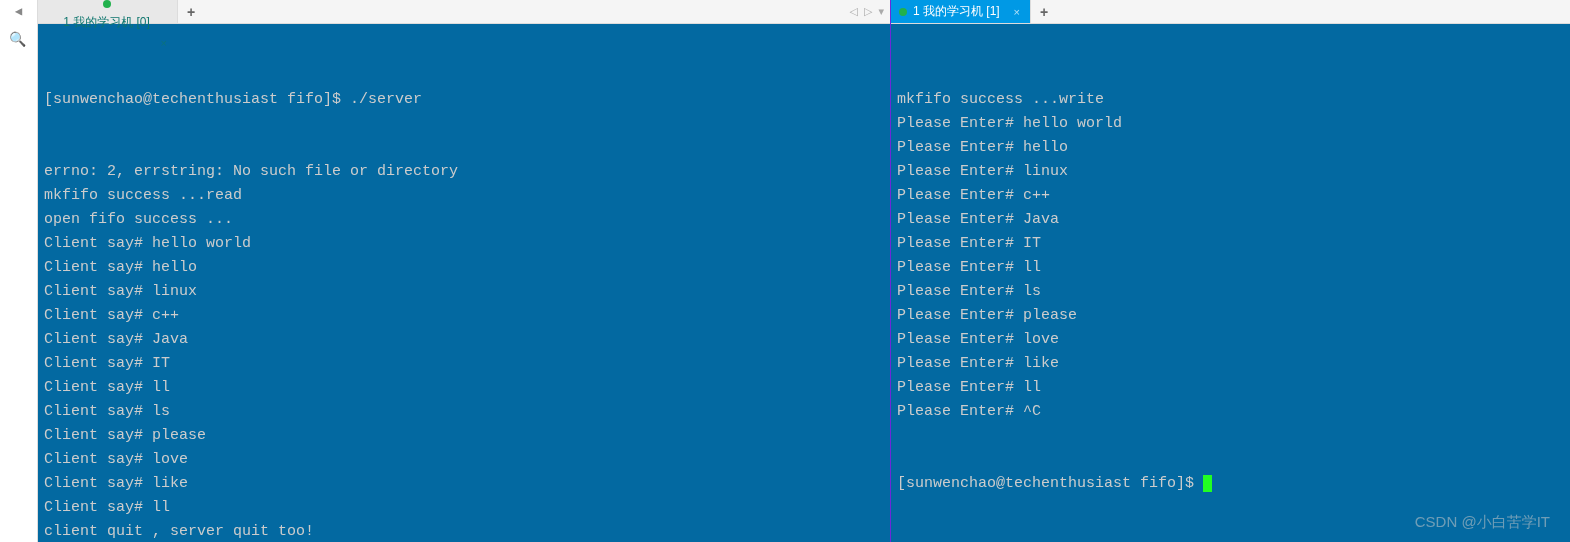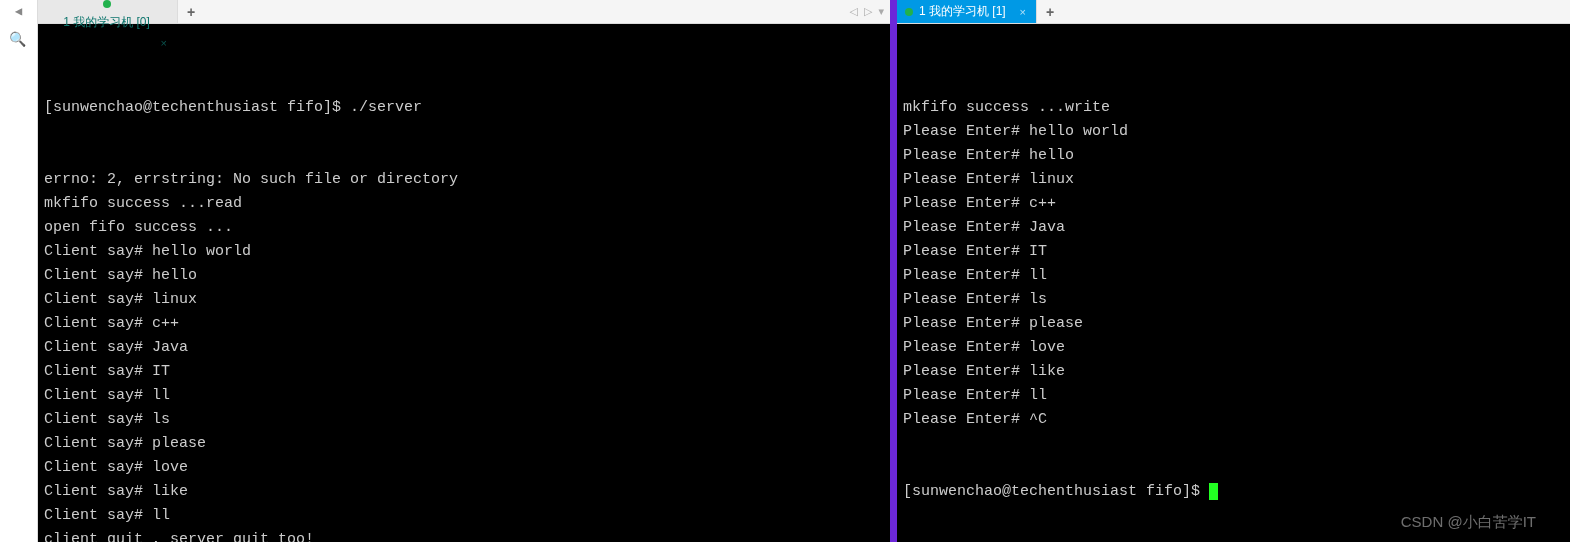--- a/index.html
+++ b/index.html
@@ -24,21 +24,21 @@
       gap: 12px;
     }
     .side-strip .arrow-icon { color: #888; font-size: 12px; }
     .side-strip .search-icon { color: #888; font-size: 14px; }
     .pane {
       display: flex;
       flex-direction: column;
       height: 100%;
     }
     .pane-left { width: 852px; }
-    .pane-right { width: 680px; border-left: 7px solid #6d28d9; }
+    .pane-right { width: 680px; border-left: 1px solid #6d28d9; }
     .tabbar {
       height: 24px;
       background: #f5f5f5;
       display: flex;
       align-items: stretch;
       border-bottom: 1px solid #dcdcdc;
       font-family: Tahoma, Arial, sans-serif;
       font-size: 12px;
       position: relative;
     }
@@ -64,39 +64,39 @@
       display: flex; align-items: center; justify-content: center;
       color: #666; font-size: 14px; font-weight: bold;
     }
     .tab-nav {
       margin-left: auto;
       display: flex; align-items: center; gap: 6px;
       padding-right: 6px; color: #aaa; font-size: 11px;
     }
     .terminal {
       flex: 1;
-      background: #000000;
+      background: #0369a1;
       color: #cccccc;
-      padding: 24px 6px;
+      padding: 16px 6px;
       line-height: 1.6;
       white-space: pre;
       overflow: hidden;
       font-size: 15px;
     }
     .line { white-space: pre; }
     .prompt { color: #cccccc; }
     .cursor-block {
       display: inline-block;
       width: 9px; height: 17px;
       vertical-align: text-bottom;
     }
     .cursor-solid { background: #22ff22; }
     .watermark {
       position: absolute;
-      right: 34px; bottom: 10px;
+      right: 20px; bottom: 10px;
       color: rgba(200,200,200,0.55);
       font-family: "Microsoft YaHei", Arial, sans-serif;
       font-size: 15px;
       pointer-events: none;
       margin-left: 44px;
     }
   </style>
 </head>
 <body>
 

